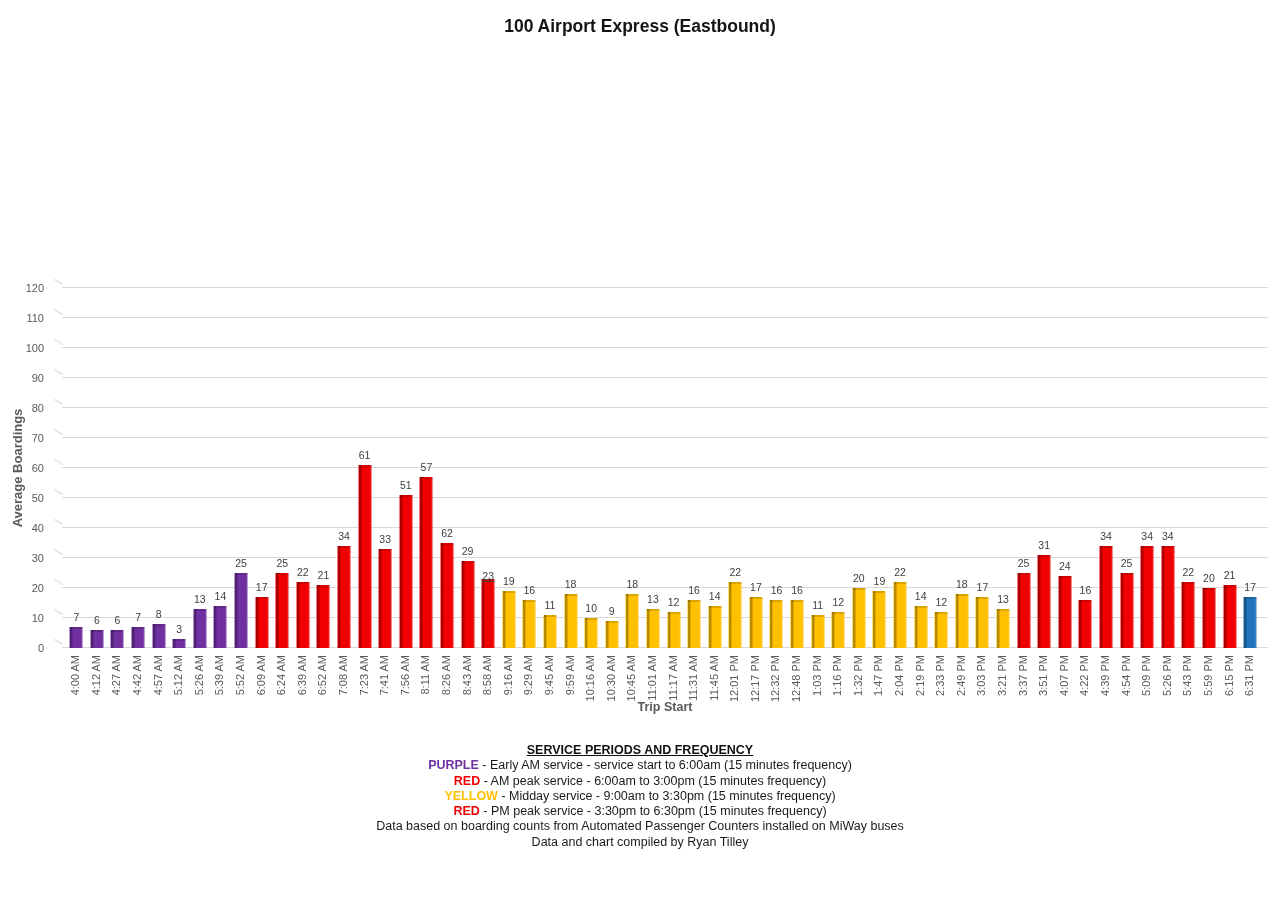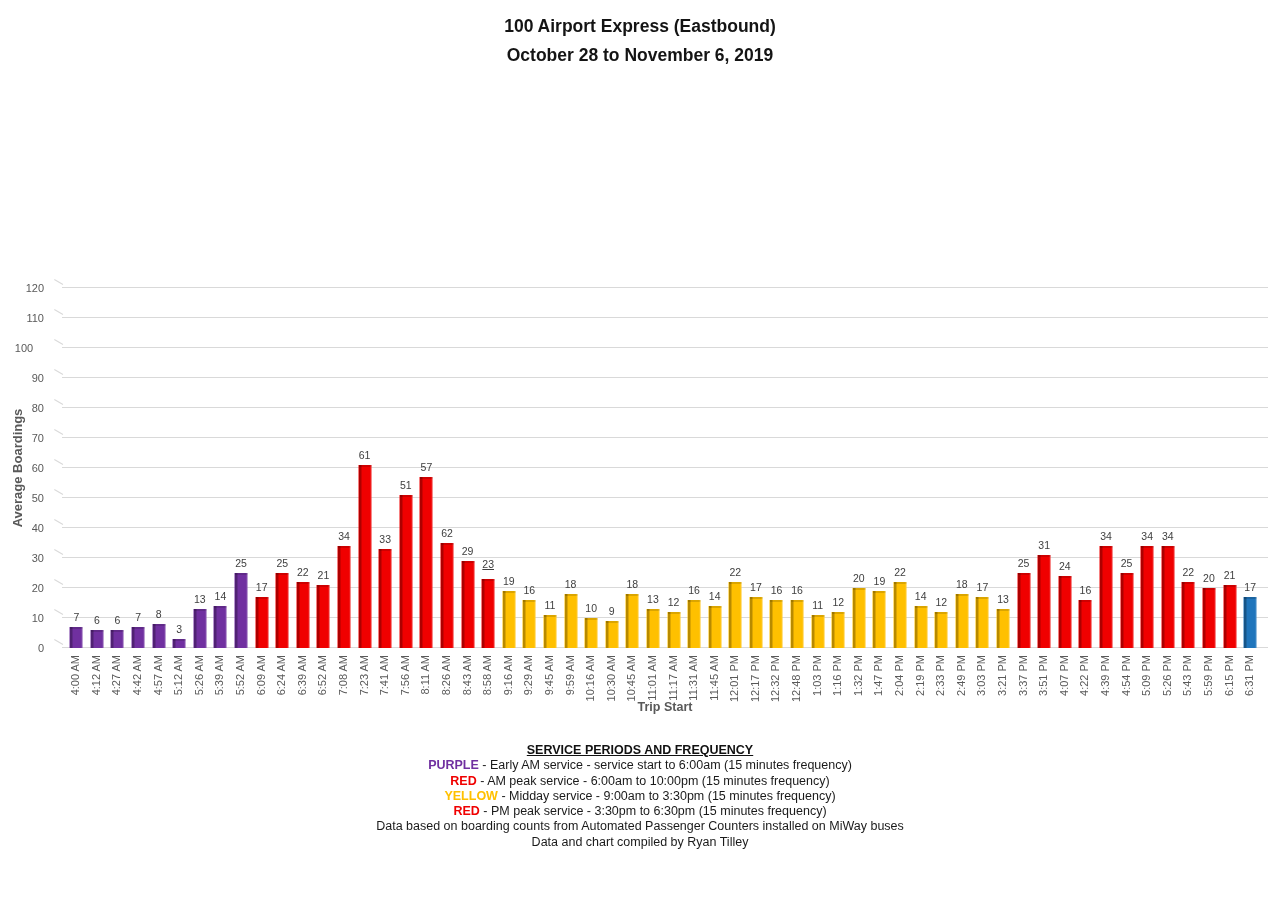--- a/index.html
+++ b/index.html
@@ -40,36 +40,35 @@
   .legend-line .cw{font-weight:700;margin-top:20px;}
   #legend .foot{color:#1a1a1a;}
 </style>
 </head>
 <body>
 
 <div id="page">
 
   <div id="title-block">
     <div class="tline">100 Airport Express (Eastbound)</div>
-    <div class="tline">October 28 to November 6, 2019</div>
   </div>
 
   <div id="chart">
     <div id="ylabels">
         <div class="ylabel" style="bottom: -7px;">0</div>
         <div class="ylabel" style="bottom: 23px;">10</div>
         <div class="ylabel" style="bottom: 53px;">20</div>
         <div class="ylabel" style="bottom: 83px;">30</div>
         <div class="ylabel" style="bottom: 113px;">40</div>
         <div class="ylabel" style="bottom: 143px;">50</div>
         <div class="ylabel" style="bottom: 173px; text-align: right;">60</div>
         <div class="ylabel" style="bottom: 203px;">70</div>
         <div class="ylabel" style="bottom: 233px;">80</div>
         <div class="ylabel" style="bottom: 263px;">90</div>
-        <div class="ylabel" style="bottom: 293px; text-align: center;">100</div>
+        <div class="ylabel" style="bottom: 293px;">100</div>
         <div class="ylabel" style="bottom: 323px;">110</div>
         <div class="ylabel" style="bottom: 353px;">120</div>
       </div>
     <div id="plot">
       <div id="gridlines">
           <div class="gridline" style="bottom: 0px;">
             <div class="nub"></div>
           </div>
           <div class="gridline" style="bottom: 30px;">
             <div class="nub"></div>
@@ -204,21 +203,21 @@
             <div class="val" style="bottom: 109px;">62</div>
             <div class="xlabel">8:26 AM</div>
           </div>
           <div class="slot">
             <div class="bar" style="height: 87px; background: rgb(240, 0, 0);"></div>
             <div class="val" style="bottom: 91px;">29</div>
             <div class="xlabel">8:43 AM</div>
           </div>
           <div class="slot">
             <div class="bar" style="height: 69px; background: rgb(240, 0, 0);"></div>
-            <div class="val" style="bottom: 78px; text-decoration: underline;">23</div>
+            <div class="val" style="bottom: 66px; text-decoration: underline;">23</div>
             <div class="xlabel">8:58 AM</div>
           </div>
           <div class="slot">
             <div class="bar" style="height: 57px; background: rgb(255, 192, 0);"></div>
             <div class="val" style="bottom: 61px;">19</div>
             <div class="xlabel">9:16 AM</div>
           </div>
           <div class="slot">
             <div class="bar" style="height: 48px; background: rgb(255, 192, 0);"></div>
             <div class="val" style="bottom: 52px;">16</div>
@@ -402,21 +401,21 @@
         </div>
     </div>
     <div id="ylabel-title">Average Boardings</div>
     <div id="xlabel-title">Trip Start</div>
   </div>
 
   <div id="legend">
     <div id="legend-heading">SERVICE PERIODS AND FREQUENCY</div>
     <div id="legend-lines">
         <div class="legend-line"><span class="cw" style="color: rgb(112, 48, 160);">PURPLE</span><span> - Early AM service - service start to 6:00am  (15 minutes frequency)</span></div>
-        <div class="legend-line"><span class="cw" style="color: rgb(240, 0, 0);">RED</span><span> - AM peak service - 6:00am to 10:00pm (15 minutes frequency)</span></div>
+        <div class="legend-line"><span class="cw" style="color: rgb(240, 0, 0);">RED</span><span> - AM peak service - 6:00am to 3:00pm (15 minutes frequency)</span></div>
         <div class="legend-line"><span class="cw" style="color: rgb(255, 192, 0);">YELLOW</span><span> - Midday service - 9:00am to 3:30pm (15 minutes frequency)</span></div>
         <div class="legend-line"><span class="cw" style="color: rgb(240, 0, 0);">RED</span><span> - PM peak service - 3:30pm to 6:30pm (15 minutes frequency)</span></div>
       </div>
     <div class="foot">Data based on boarding counts from Automated Passenger Counters installed on MiWay buses</div>
     <div class="foot">Data and chart compiled by Ryan Tilley</div>
   </div>
 
 </div>
 
 </body></html>

